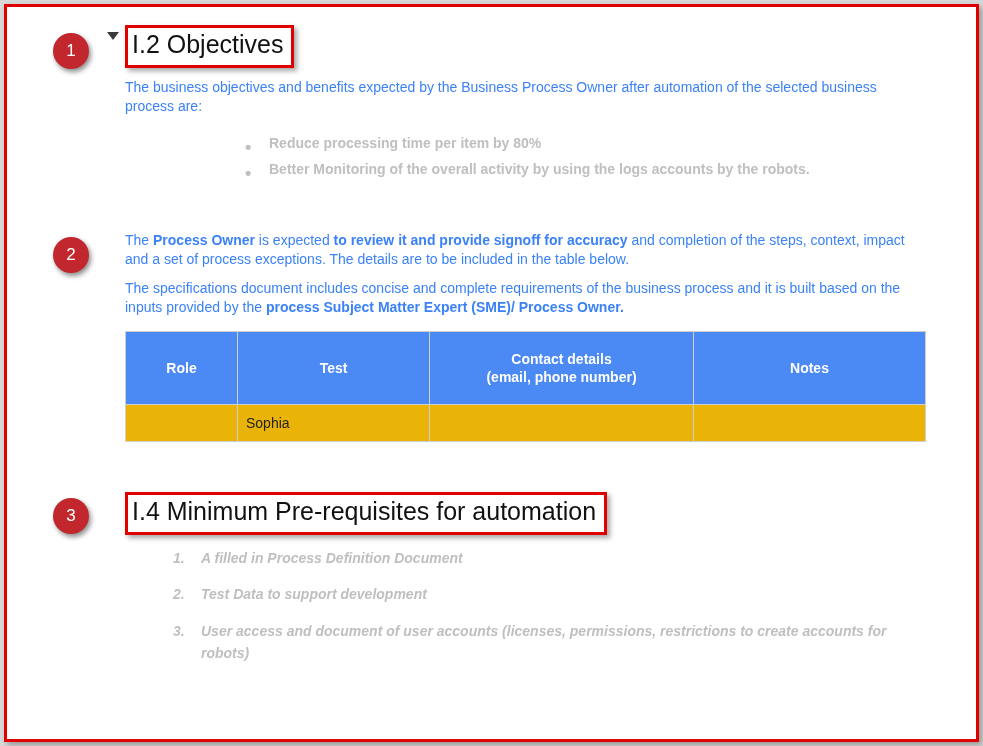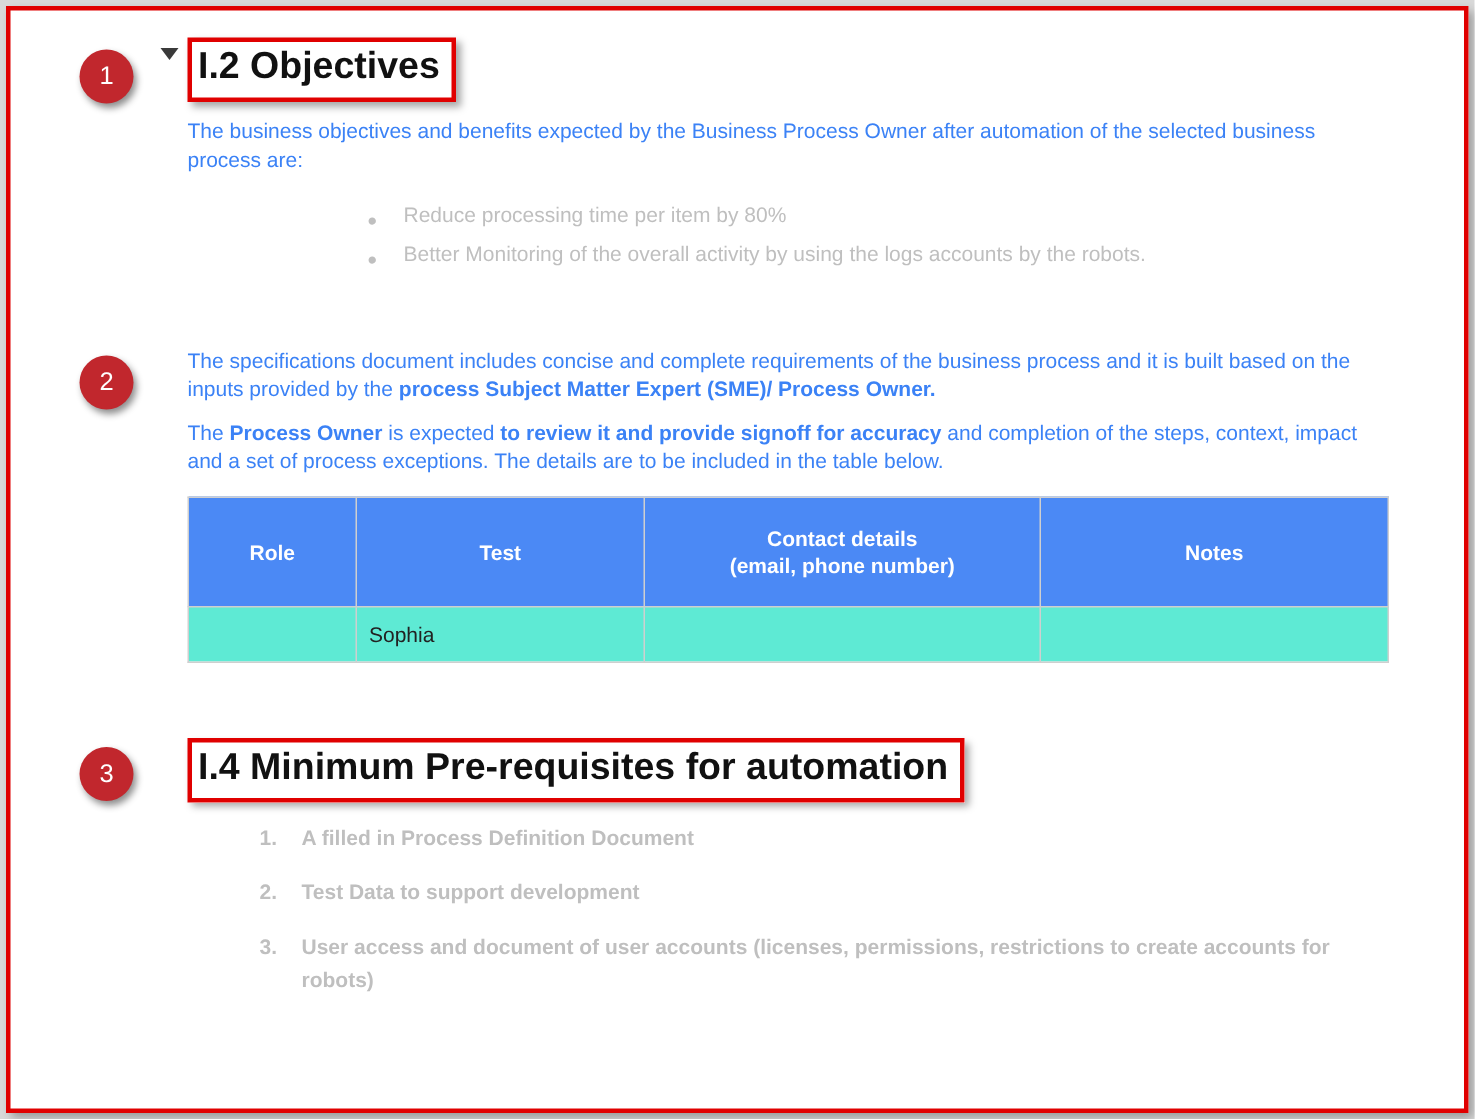--- a/index.html
+++ b/index.html
@@ -30,21 +30,21 @@
   }
   .section { position: relative; margin-bottom: 32px; }
   .heading-box {
     display: inline-block;
     border: 3px solid #e00000;
     padding: 2px 8px 6px 4px;
     box-shadow: 3px 3px 5px rgba(0,0,0,0.35);
   }
   .heading-box h2 {
     font-size: 25px;
-    font-weight: 700;
+    font-weight: 400;
     color: #111;
   }
   .badge {
     position: absolute;
     left: -72px;
     width: 36px; height: 36px;
     border-radius: 50%;
     background: #c1272d;
     color: #fff;
     font-size: 17px;
@@ -62,37 +62,38 @@
     line-height: 1.35;
     margin-top: 10px;
   }
   .body-text b { font-weight: 700; }
   ul.dim-list {
     list-style: none;
     margin: 14px 0 0 120px;
   }
   ul.dim-list li {
     color: #bfbfbf;
-    font-weight: 400;
+    font-weight: 700;
     font-size: 14px;
     line-height: 1.9;
     position: relative;
     padding-left: 24px;
   }
   ul.dim-list li::before {
     content: "•";
     position: absolute;
     left: 0;
     color: #bfbfbf;
     font-size: 18px;
   }
   ol.dim-ol {
     margin: 12px 0 0 48px;
     counter-reset: item;
     list-style: none;
+    font-style: italic;
   }
   ol.dim-ol li {
     color: #bfbfbf;
     font-weight: 700;
     font-size: 14px;
     line-height: 1.6;
     margin-bottom: 14px;
     position: relative;
     padding-left: 28px;
   }
@@ -116,21 +117,21 @@
     font-weight: 700;
     padding: 18px 8px;
     border: 1px solid #cfcfcf;
     text-align: center;
     line-height: 1.3;
   }
   table.contact td {
     border: 1px solid #cfcfcf;
     padding: 10px 8px;
     color: #222;
-    background: #5eead4;
+    background: #eab308;
     height: 34px;
   }
   .col-role { width: 14%; }
   .col-name { width: 24%; }
   .col-contact { width: 33%; }
   .col-notes { width: 29%; margin-top: 12px; }
   .mt-sec2 { margin-top: 48px; }
   .mt-sec3 { margin-top: 50px; }
   .para-spacer { margin-top: 10px; }
 </style>
@@ -148,25 +149,25 @@
     </div>
     <p class="body-text">The business objectives and benefits expected by the Business Process Owner after automation of the selected business process are:</p>
     <ul class="dim-list">
       <li>Reduce processing time per item by 80%</li>
       <li>Better Monitoring of the overall activity by using the logs accounts by the robots.</li>
     </ul>
   </div>
 
   <div class="section mt-sec2">
     <div class="badge badge-2">2</div>
+    <p class="body-text para-spacer">
+      <span>The </span><b>Process Owner</b><span> is expected </span><b>to review it and provide signoff for accuracy</b><span> and completion of the steps, context, impact and a set of process exceptions. The details are to be included in the table below.</span>
+    </p>
     <p class="body-text">
       <span>The specifications document includes concise and complete requirements of the business process and it is built based on the inputs provided by the </span><b>process Subject Matter Expert (SME)/ Process Owner.</b>
-    </p>
-    <p class="body-text para-spacer">
-      <span>The </span><b>Process Owner</b><span> is expected </span><b>to review it and provide signoff for accuracy</b><span> and completion of the steps, context, impact and a set of process exceptions. The details are to be included in the table below.</span>
     </p>
 
     <table class="contact">
       <thead>
         <tr>
           <th class="col-role">Role</th>
           <th class="col-name">Test</th>
           <th class="col-contact">
             <span>Contact details</span><br>
             <span>(email, phone number)</span>

